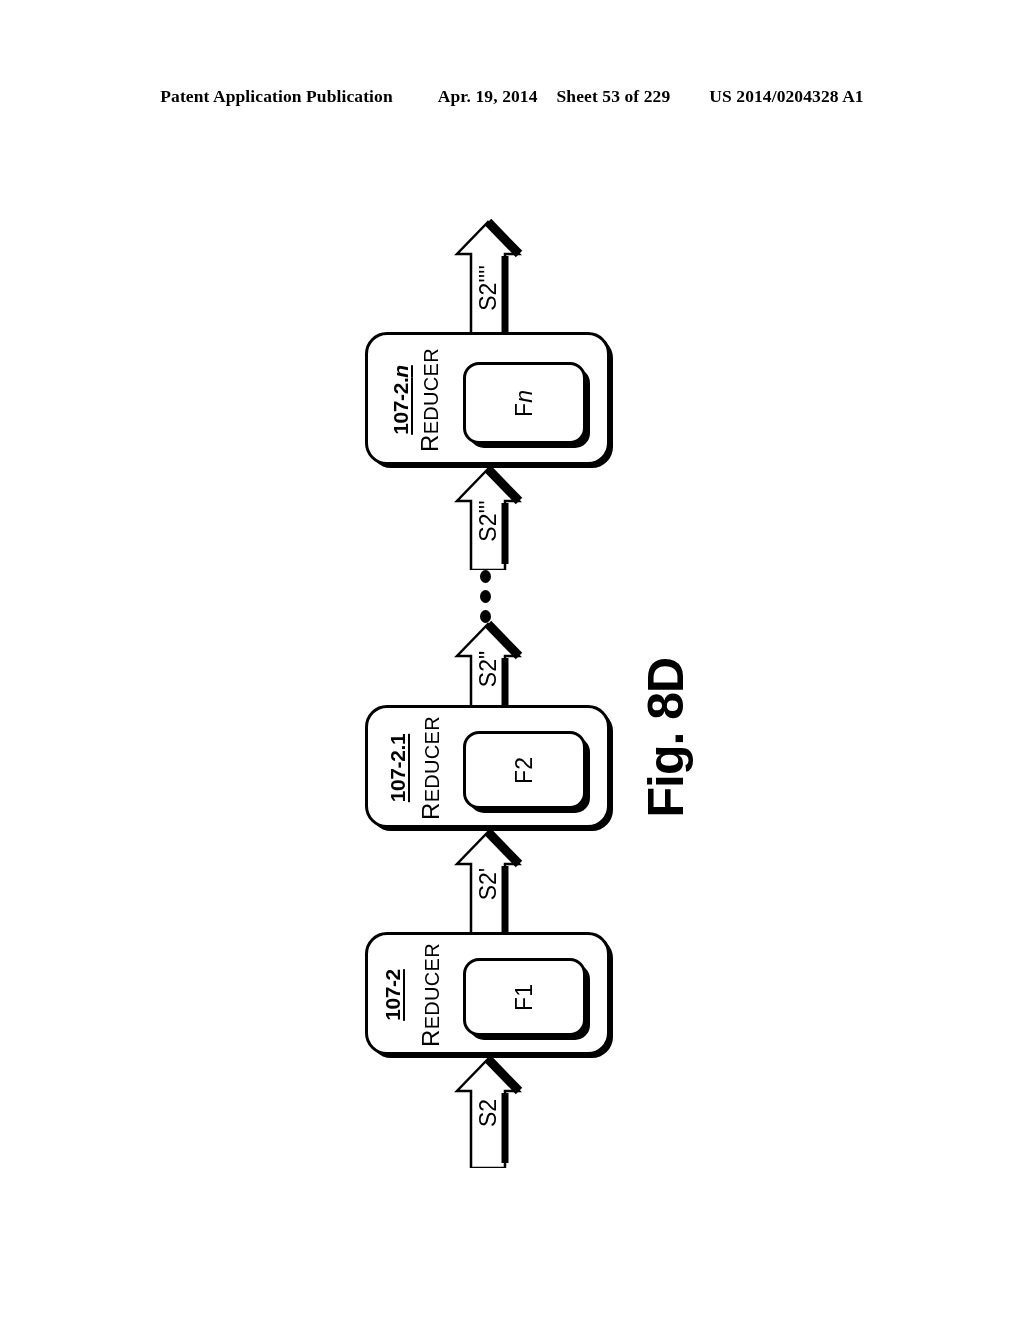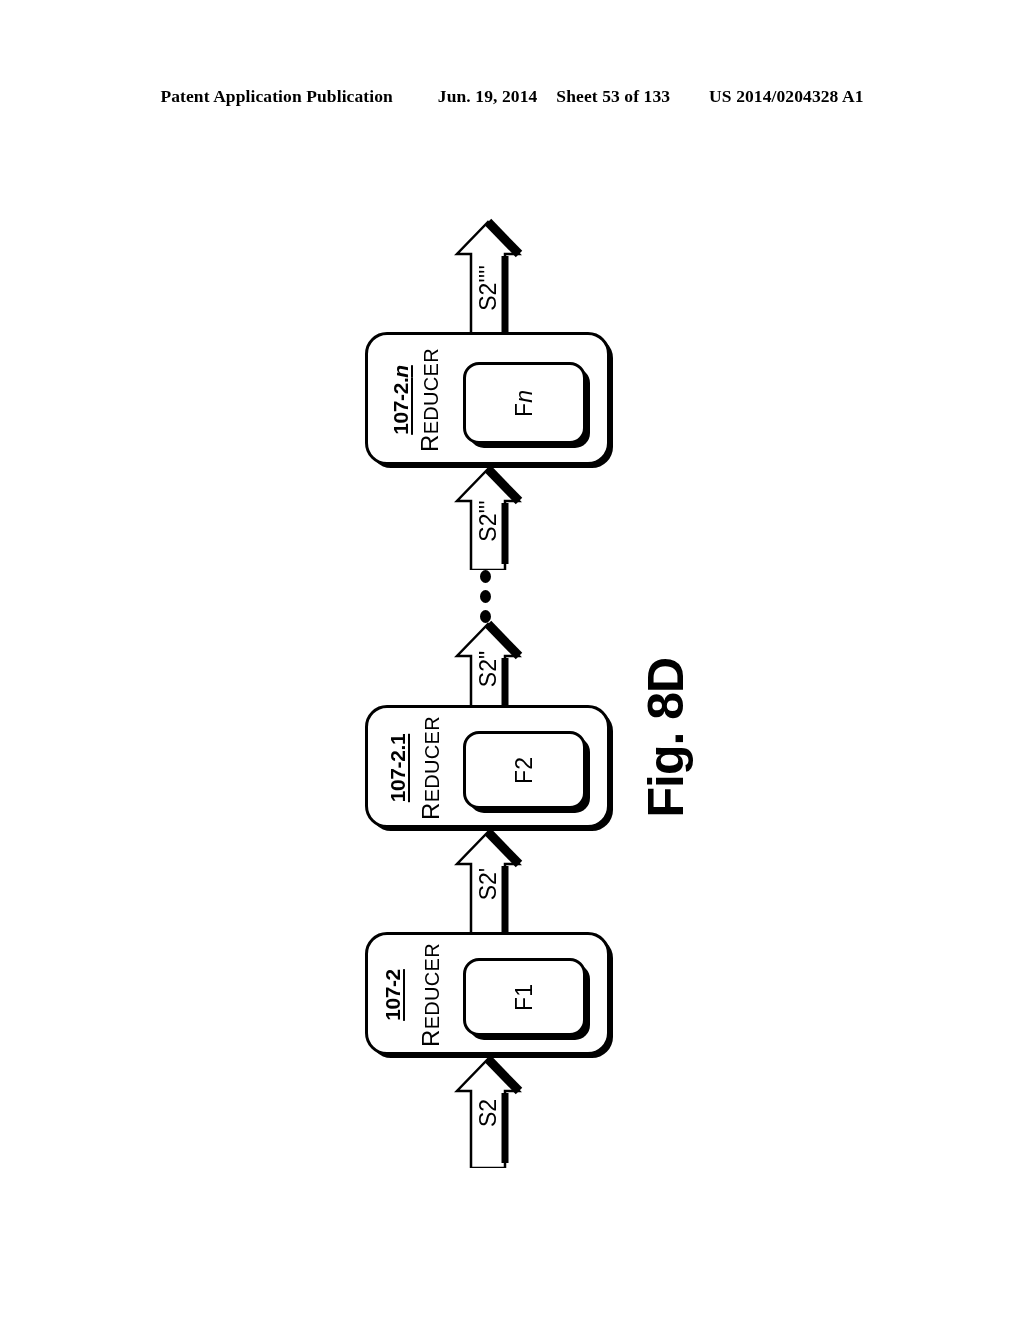--- a/index.html
+++ b/index.html
@@ -153,23 +153,23 @@
     letter-spacing: -1px;
     color: #000;
   }
 </style>
 </head>
 <body>
 
 <div id="page-header">
   <span class="hdr-seg">Patent Application Publication</span>
   <span class="gap-a"></span>
-  <span class="hdr-seg">Jun. 19, 2014</span>
+  <span class="hdr-seg">Apr. 19, 2014</span>
   <span class="gap-b"></span>
-  <span class="hdr-seg">Sheet 53 of 133</span>
+  <span class="hdr-seg">Sheet 53 of 229</span>
   <span class="gap-c"></span>
   <span class="hdr-seg">US 2014/0204328 A1</span>
 </div>
 
 <div id="drawing">
 
   <div class="arrow" style="left:453px; top:218px; width:70px; height:118px;">
     <svg width="70" height="118" viewBox="0 0 70 118" xmlns="http://www.w3.org/2000/svg">
       <path d="M 35 4 L 66 36 L 52 36 L 52 118 L 18 118 L 18 36 L 4 36 Z" fill="#ffffff" stroke="#000000" stroke-width="2.5" stroke-linejoin="miter"></path>
       <path d="M 35 4 L 66 36" fill="none" stroke="#000000" stroke-width="9" stroke-linecap="butt"></path>

